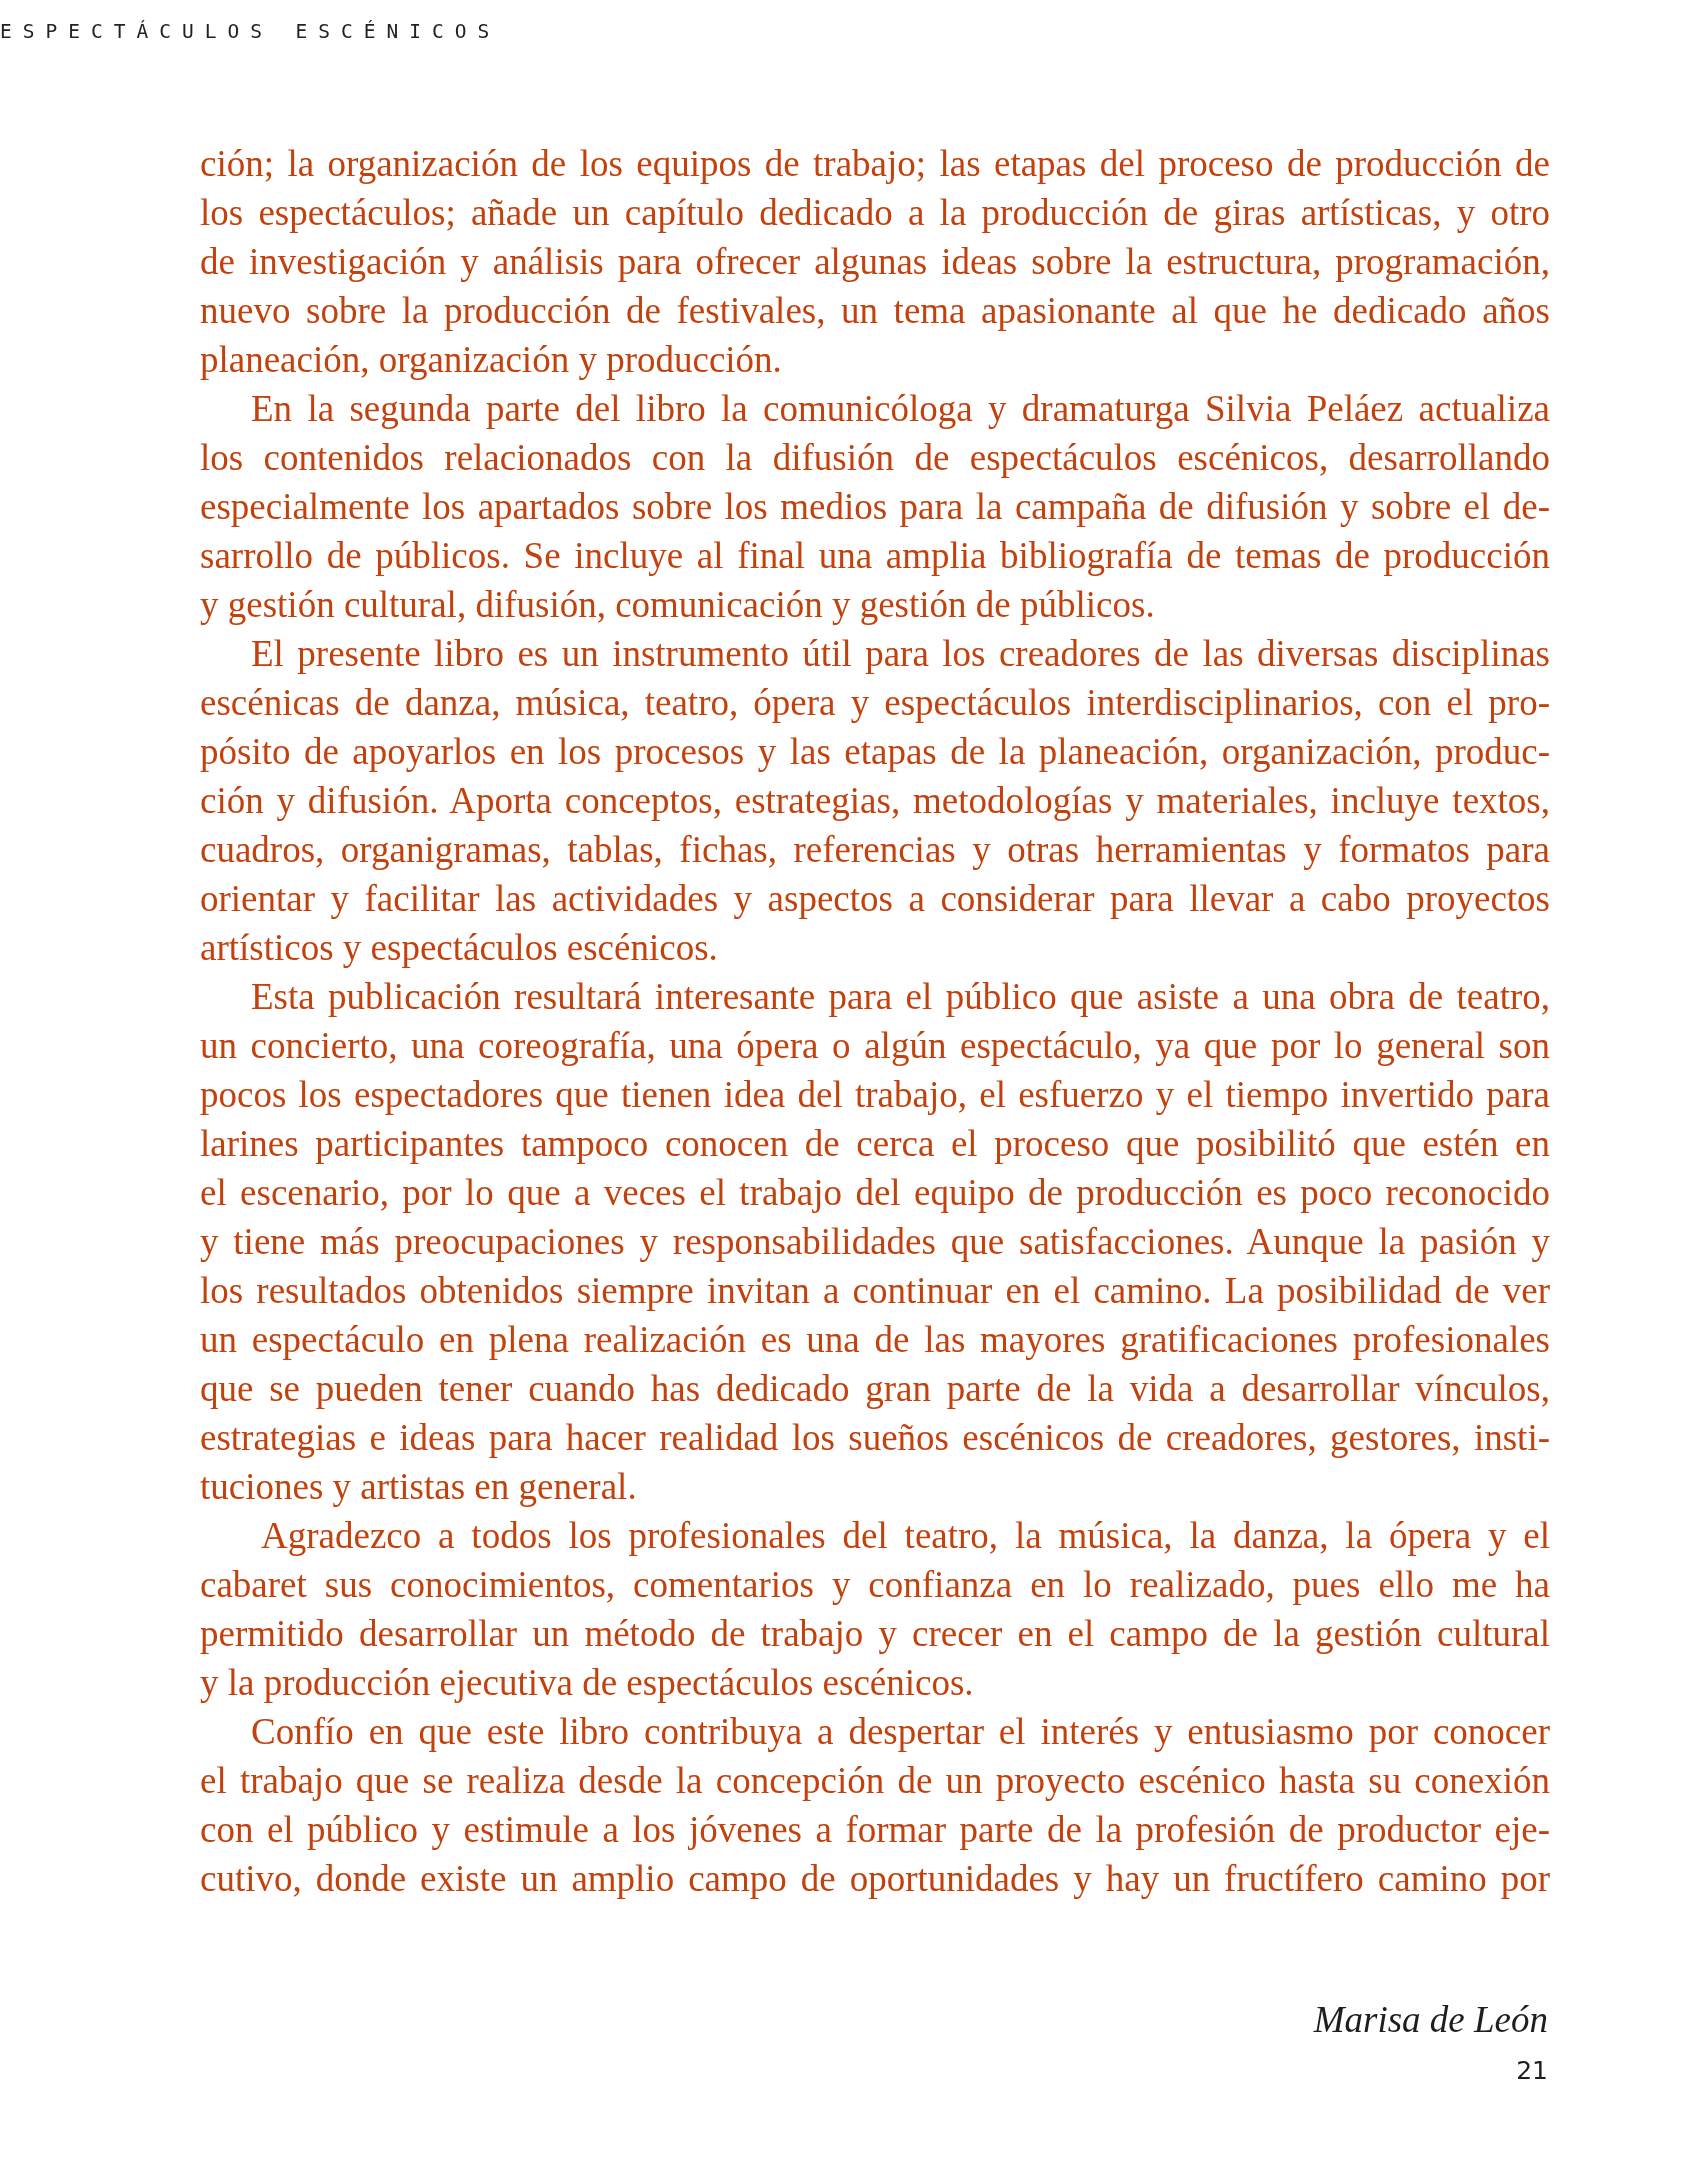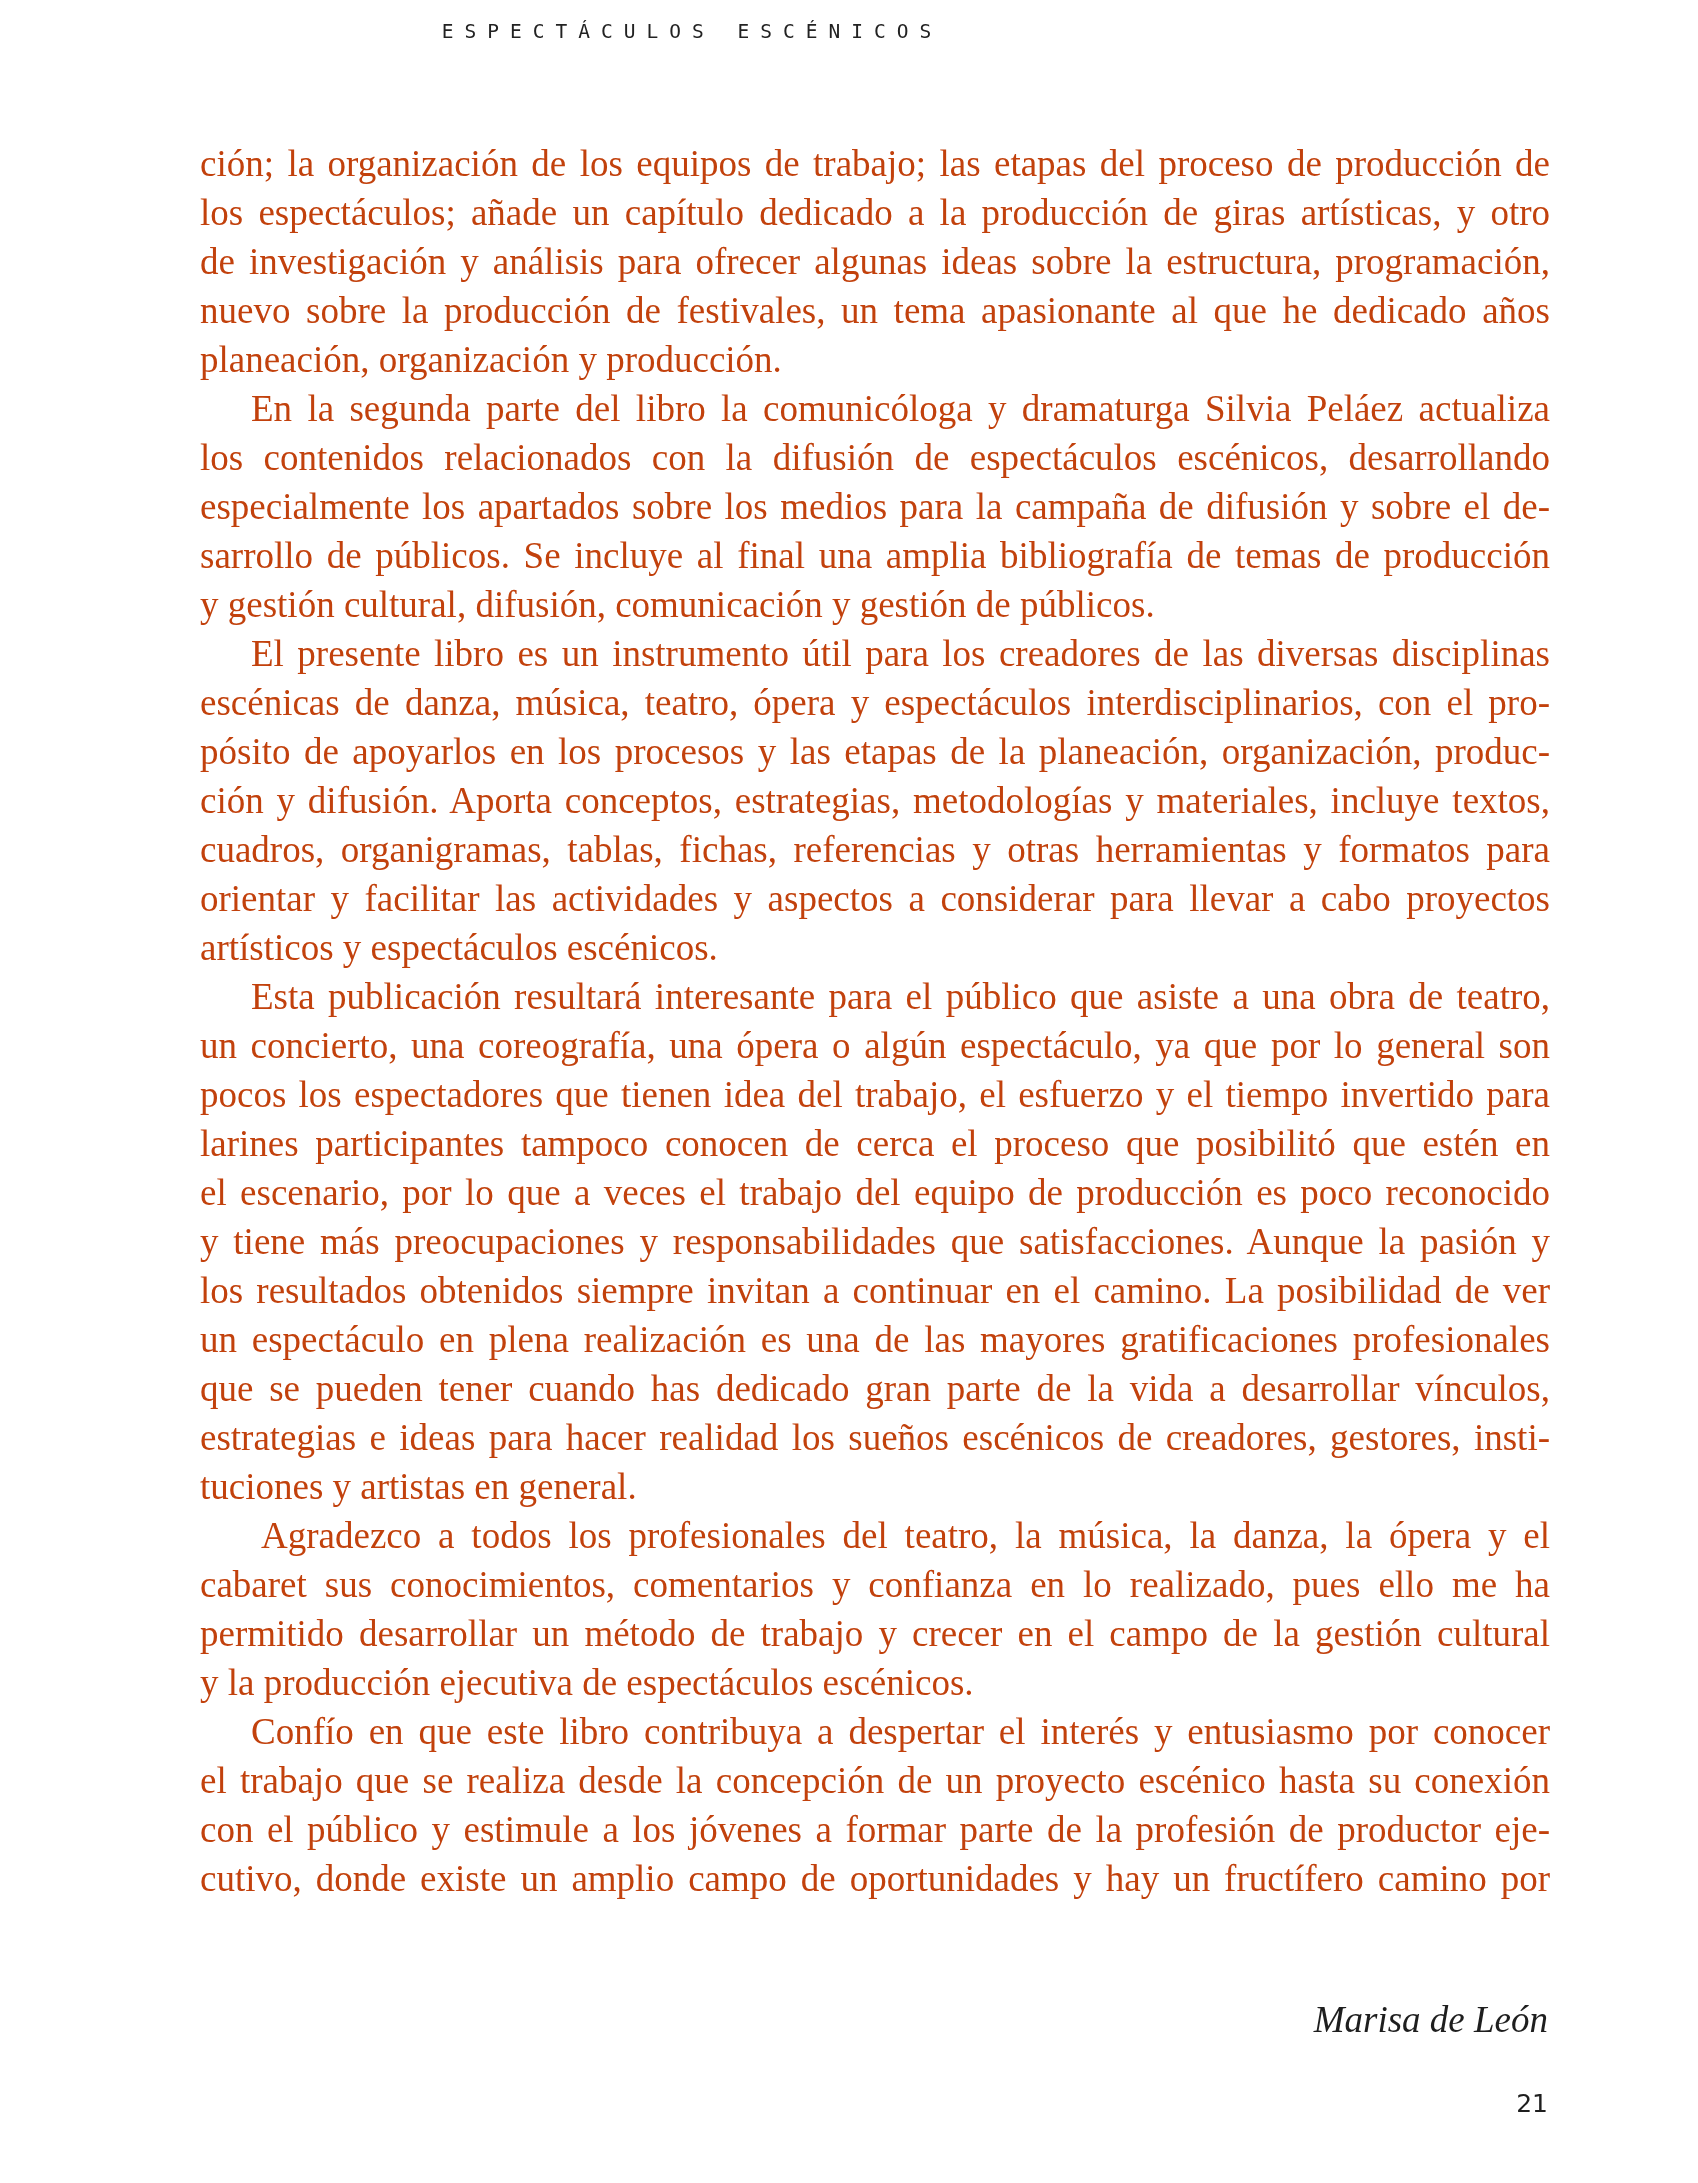--- a/index.html
+++ b/index.html
@@ -12,21 +12,20 @@
       height: 2183px;
       position: relative;
       overflow: hidden;
       color: #1e1e1e;
     }
     .running-head {
       position: absolute;
       top: 20px;
       left: 0;
       width: 1384px;
-      text-align: center;
       font-family: "DejaVu Sans Mono", "Liberation Mono", monospace;
       font-size: 19.5px;
       letter-spacing: 11px;
       color: #222;
     }
     .body-text {
       position: absolute;
       top: 139px;
       left: 200px;
       width: 1350px;
@@ -60,21 +59,20 @@
       font-size: 37px;
       color: #1e1e1e;
     }
     .page-number {
       position: absolute;
       top: 2056px;
       right: 151px;
       font-family: "DejaVu Sans", "Liberation Sans", sans-serif;
       font-size: 25px;
       color: #1e1e1e;
-      margin-top: 33px;
     }
   </style>
 </head>
 <body>
 
 <div class="running-head">ESPECTÁCULOS ESCÉNICOS</div>
 
 <div class="body-text" id="body-text">
     <div>
       <span class="line">ción; la organización de los equipos de trabajo; las etapas del proceso de producción de</span>

